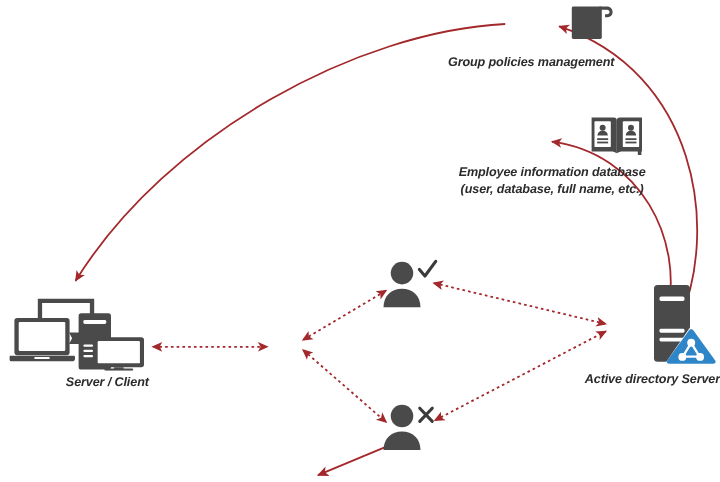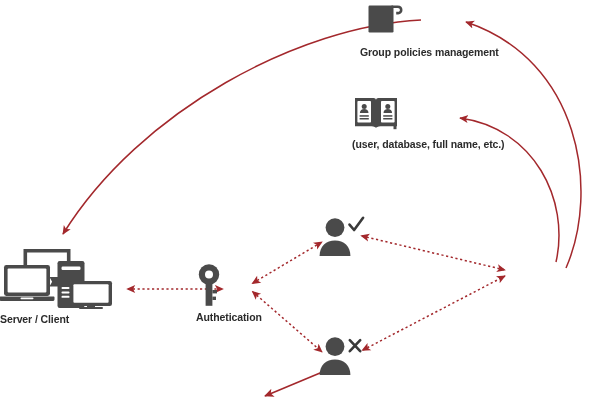--- a/index.html
+++ b/index.html
@@ -19,21 +19,22 @@
     position: absolute;
     left: 0;
     top: 0;
     width: 600px;
     height: 402px;
   }
   .node {
     position: absolute;
     display: flex;
     flex-direction: column;
-    align-items: flex-start;
+    align-items: flex-end;
+    font-style: italic;
   }
   .node .glyph {
     display: block;
     line-height: 0;
   }
   .caption {
     margin-top: 4px;
     font-size: 10.5px;
     font-weight: bold;
     color: #2b2b2b;
@@ -115,20 +116,21 @@
         <path d="M7.9 17.0 c0 -2.6 1.9 -4.0 4.3 -4.0 c2.4 0 4.3 1.4 4.3 4.0 z" fill="#4a4a4a"></path>
         <rect x="7.6" y="19.2" width="9.2" height="1.5" fill="#4a4a4a"></rect>
         <rect x="7.6" y="22.0" width="9.2" height="1.5" fill="#4a4a4a"></rect>
         <circle cx="35.8" cy="10.4" r="2.5" fill="#4a4a4a"></circle>
         <path d="M31.5 17.0 c0 -2.6 1.9 -4.0 4.3 -4.0 c2.4 0 4.3 1.4 4.3 4.0 z" fill="#4a4a4a"></path>
         <rect x="31.2" y="19.2" width="9.2" height="1.5" fill="#4a4a4a"></rect>
         <rect x="31.2" y="22.0" width="9.2" height="1.5" fill="#4a4a4a"></rect>
       </svg>
     </span>
     <div class="caption">
+      <span>Employee information database</span>
       <span class="line2">(user, database, full name, etc.)</span>
     </div>
   </div>
 
   <div class="node" id="node-server-client">
     <span class="glyph">
       <svg width="116" height="66" viewBox="0 0 116 66" xmlns="http://www.w3.org/2000/svg">
 
         <path d="M23.5 6.0 h47.0 v20.0 h-3.6 v-16.4 h-39.8 v16.4 h-3.6 z" fill="#4a4a4a"></path>
 
@@ -147,32 +149,20 @@
 
         <rect x="70.0" y="38.0" width="42.0" height="25.0" rx="2.2" fill="#4a4a4a"></rect>
         <rect x="73.4" y="41.2" width="35.2" height="18.6" rx="1.0" fill="#ffffff"></rect>
         <path d="M87.0 63.0 h8.0 v2.0 h-8.0 z" fill="#4a4a4a"></path>
         <rect x="79.0" y="64.0" width="24.0" height="2.0" rx="1.0" fill="#4a4a4a"></rect>
       </svg>
     </span>
     <div class="caption">Server / Client</div>
   </div>
 
-  <div class="node" id="node-authentication">
-    <span class="glyph">
-      <svg width="26" height="44" viewBox="0 0 26 44" xmlns="http://www.w3.org/2000/svg">
-        <circle cx="13" cy="11.5" r="10.2" fill="#4a4a4a"></circle>
-        <circle cx="13" cy="11.5" r="4.0" fill="#ffffff"></circle>
-        <path d="M9.6 20.0 h6.8 v22.8 h-6.8 z" fill="#4a4a4a"></path>
-        <path d="M16.4 27.0 h4.6 v3.4 h-4.6 z" fill="#4a4a4a"></path>
-        <path d="M16.4 33.6 h3.6 v3.4 h-3.6 z" fill="#4a4a4a"></path>
-      </svg>
-    </span>
-    <div class="caption">Authetication</div>
-  </div>
 
   <div class="node" id="node-user-approved">
     <span class="glyph">
       <svg width="50" height="42" viewBox="0 0 50 42" xmlns="http://www.w3.org/2000/svg">
         <circle cx="19" cy="12.6" r="9.4" fill="#4a4a4a"></circle>
         <path d="M3.6 41.0 c0 -9.6 6.6 -15.4 15.4 -15.4 c8.8 0 15.4 5.8 15.4 15.4 z" fill="#4a4a4a"></path>
         <path d="M33.5 9.6 l4.6 5.4 l9.0 -12.2" fill="none" stroke="#3a3a3a" stroke-width="2.6" stroke-linecap="round" stroke-linejoin="round"></path>
       </svg>
     </span>
   </div>
@@ -180,14 +170,32 @@
   <div class="node" id="node-user-denied">
     <span class="glyph">
       <svg width="50" height="42" viewBox="0 0 50 42" xmlns="http://www.w3.org/2000/svg">
         <circle cx="19" cy="12.6" r="9.4" fill="#4a4a4a"></circle>
         <path d="M3.6 41.0 c0 -9.6 6.6 -15.4 15.4 -15.4 c8.8 0 15.4 5.8 15.4 15.4 z" fill="#4a4a4a"></path>
         <path d="M33.8 6.2 l10.4 11.0 M44.2 6.2 l-10.4 11.0" fill="none" stroke="#3a3a3a" stroke-width="2.6" stroke-linecap="round"></path>
       </svg>
     </span>
   </div>
 
+  <div class="node" id="node-ad-server">
+    <span class="glyph">
+      <svg width="66" height="70" viewBox="0 0 66 70" xmlns="http://www.w3.org/2000/svg">
+        <rect x="11.0" y="1.5" width="30.0" height="64.0" rx="3.0" fill="#4a4a4a"></rect>
+        <rect x="15.6" y="11.0" width="20.8" height="3.8" rx="1.4" fill="#ffffff"></rect>
+        <rect x="15.6" y="38.0" width="20.8" height="3.2" rx="1.2" fill="#ffffff"></rect>
+        <rect x="15.6" y="45.4" width="20.8" height="3.2" rx="1.2" fill="#ffffff"></rect>
+        <path d="M42.0 35.5 l22.0 31.8 h-44.0 z" fill="#ffffff"></path>
+        <path d="M42.0 38.4 c0.8 0 1.4 0.4 1.9 1.1 l18.1 25.0 c0.9 1.3 0.2 2.6 -1.4 2.6 h-37.2
+                 c-1.6 0 -2.3 -1.3 -1.4 -2.6 l18.1 -25.0 c0.5 -0.7 1.1 -1.1 1.9 -1.1 z" fill="#2e86c8"></path>
+        <path d="M42.0 49.8 l-7.0 11.4 h14.0 z M42.0 49.8 l7.0 11.4" fill="none" stroke="#ffffff" stroke-width="1.9"></path>
+        <circle cx="42.0" cy="49.6" r="3.3" fill="#ffffff"></circle>
+        <circle cx="34.6" cy="61.4" r="3.3" fill="#ffffff"></circle>
+        <circle cx="49.4" cy="61.4" r="3.3" fill="#ffffff"></circle>
+      </svg>
+    </span>
+    <div class="caption">Active directory Server</div>
+  </div>
 
 </div>
 
 </body></html>

